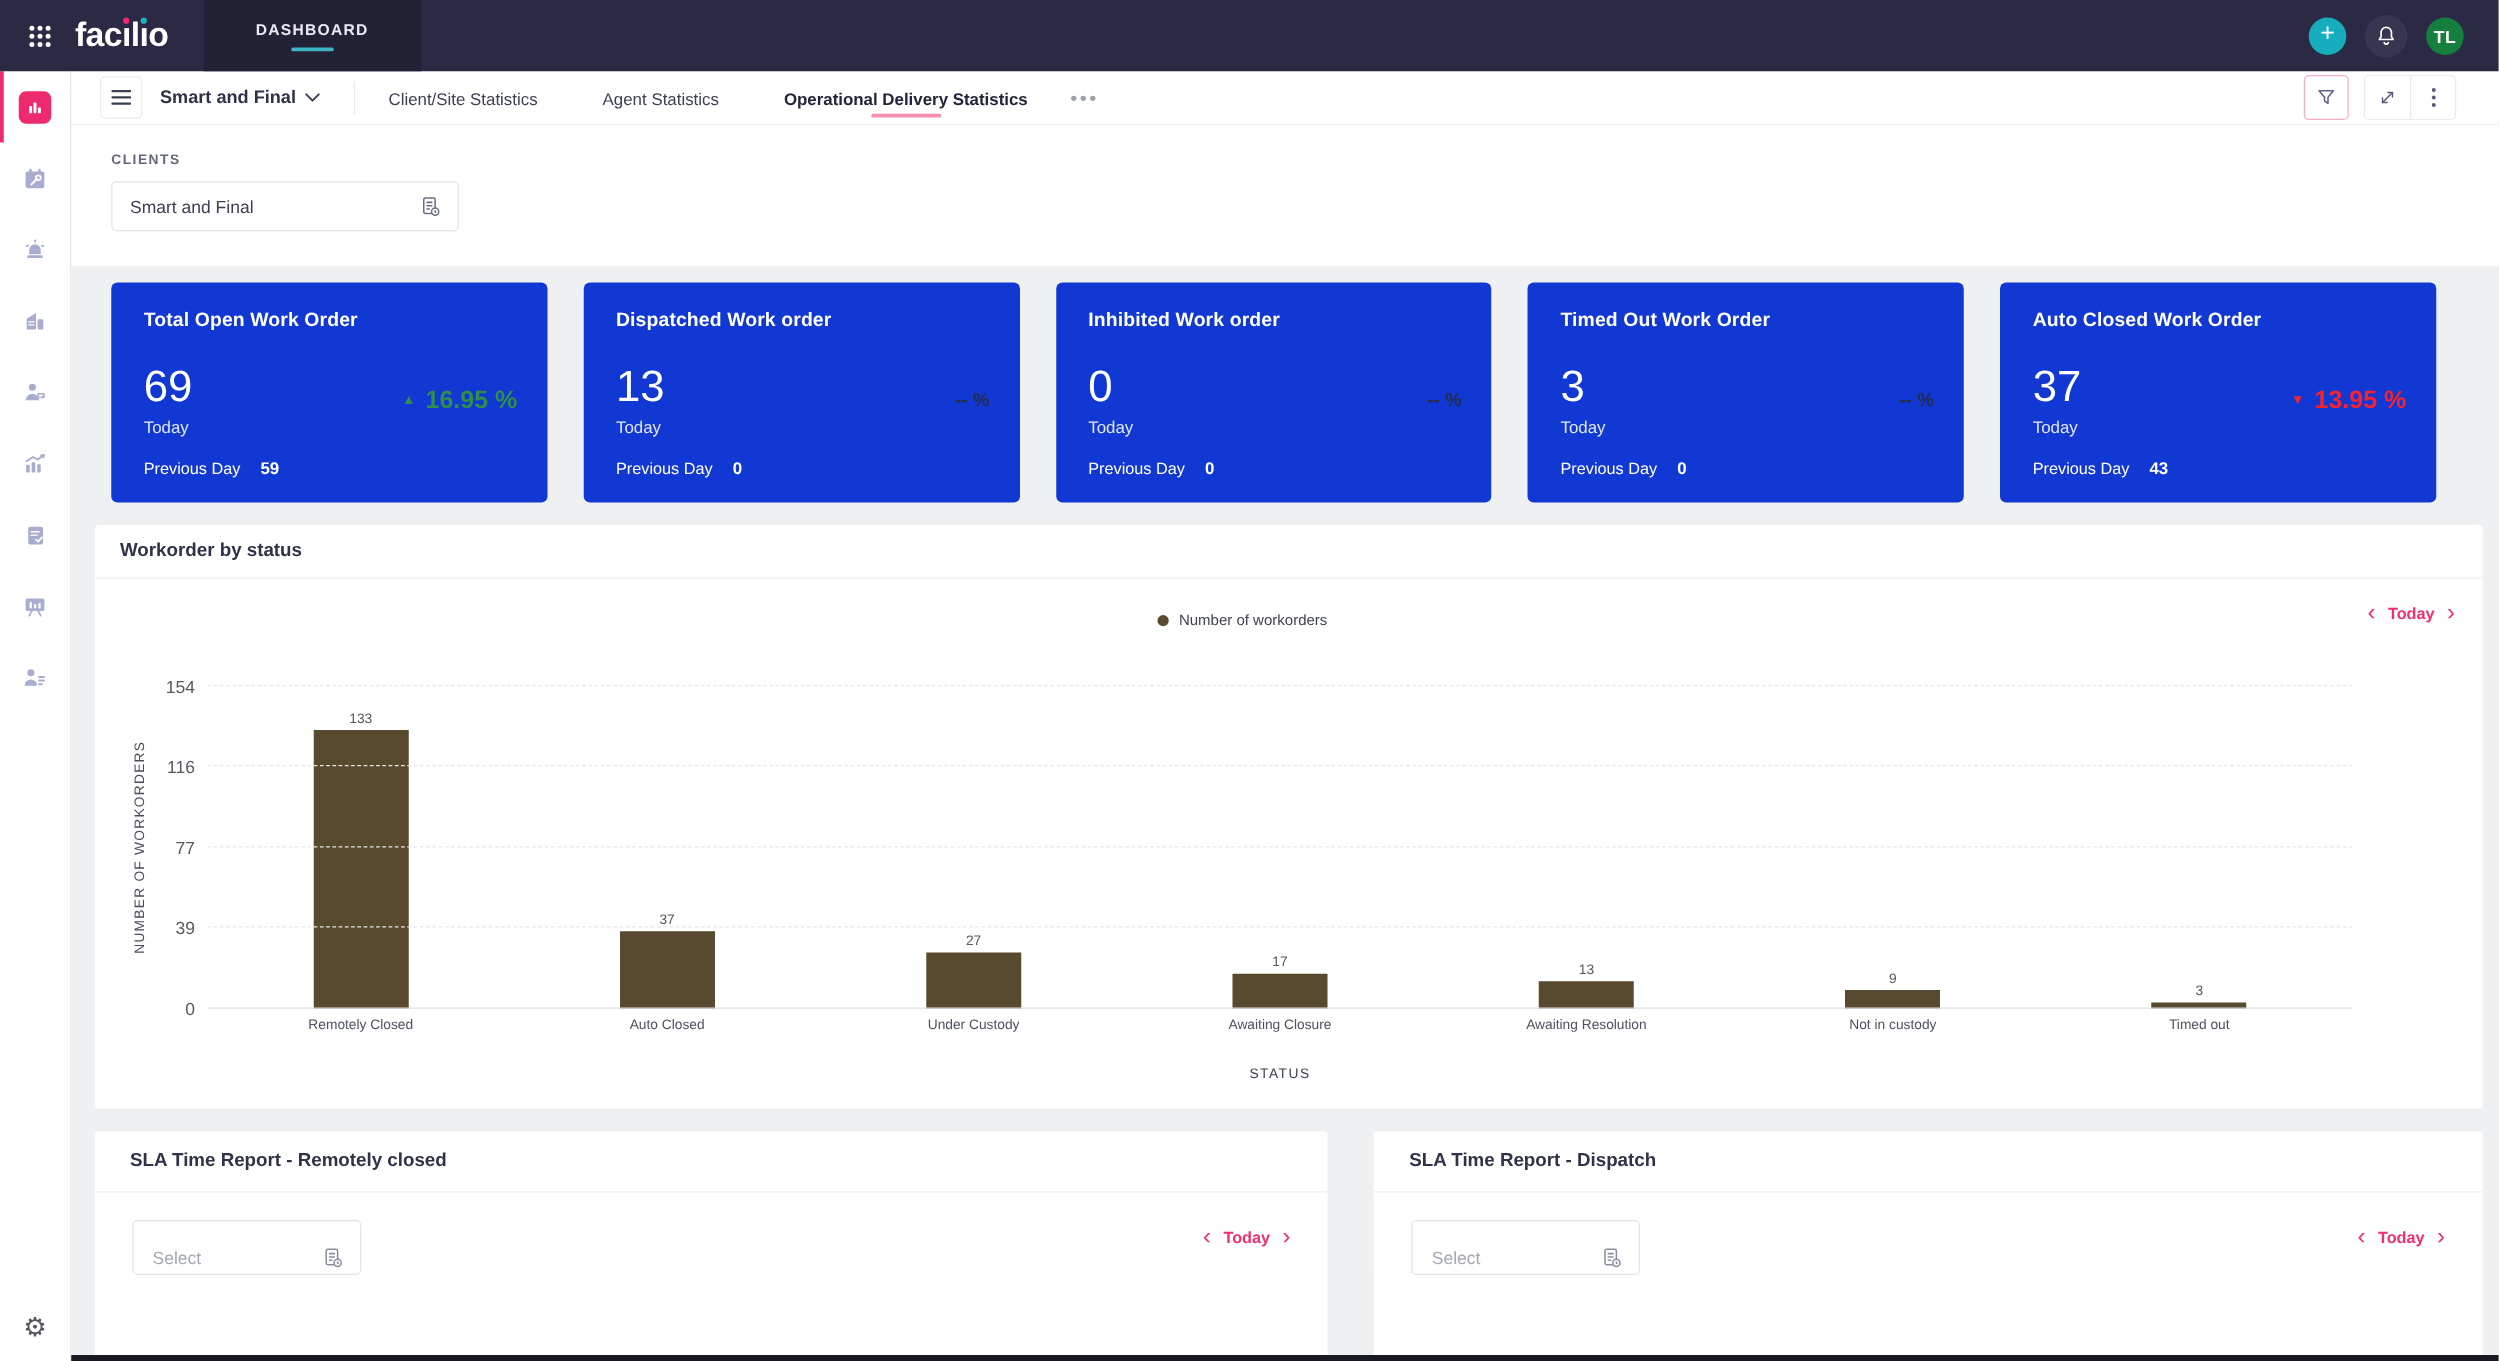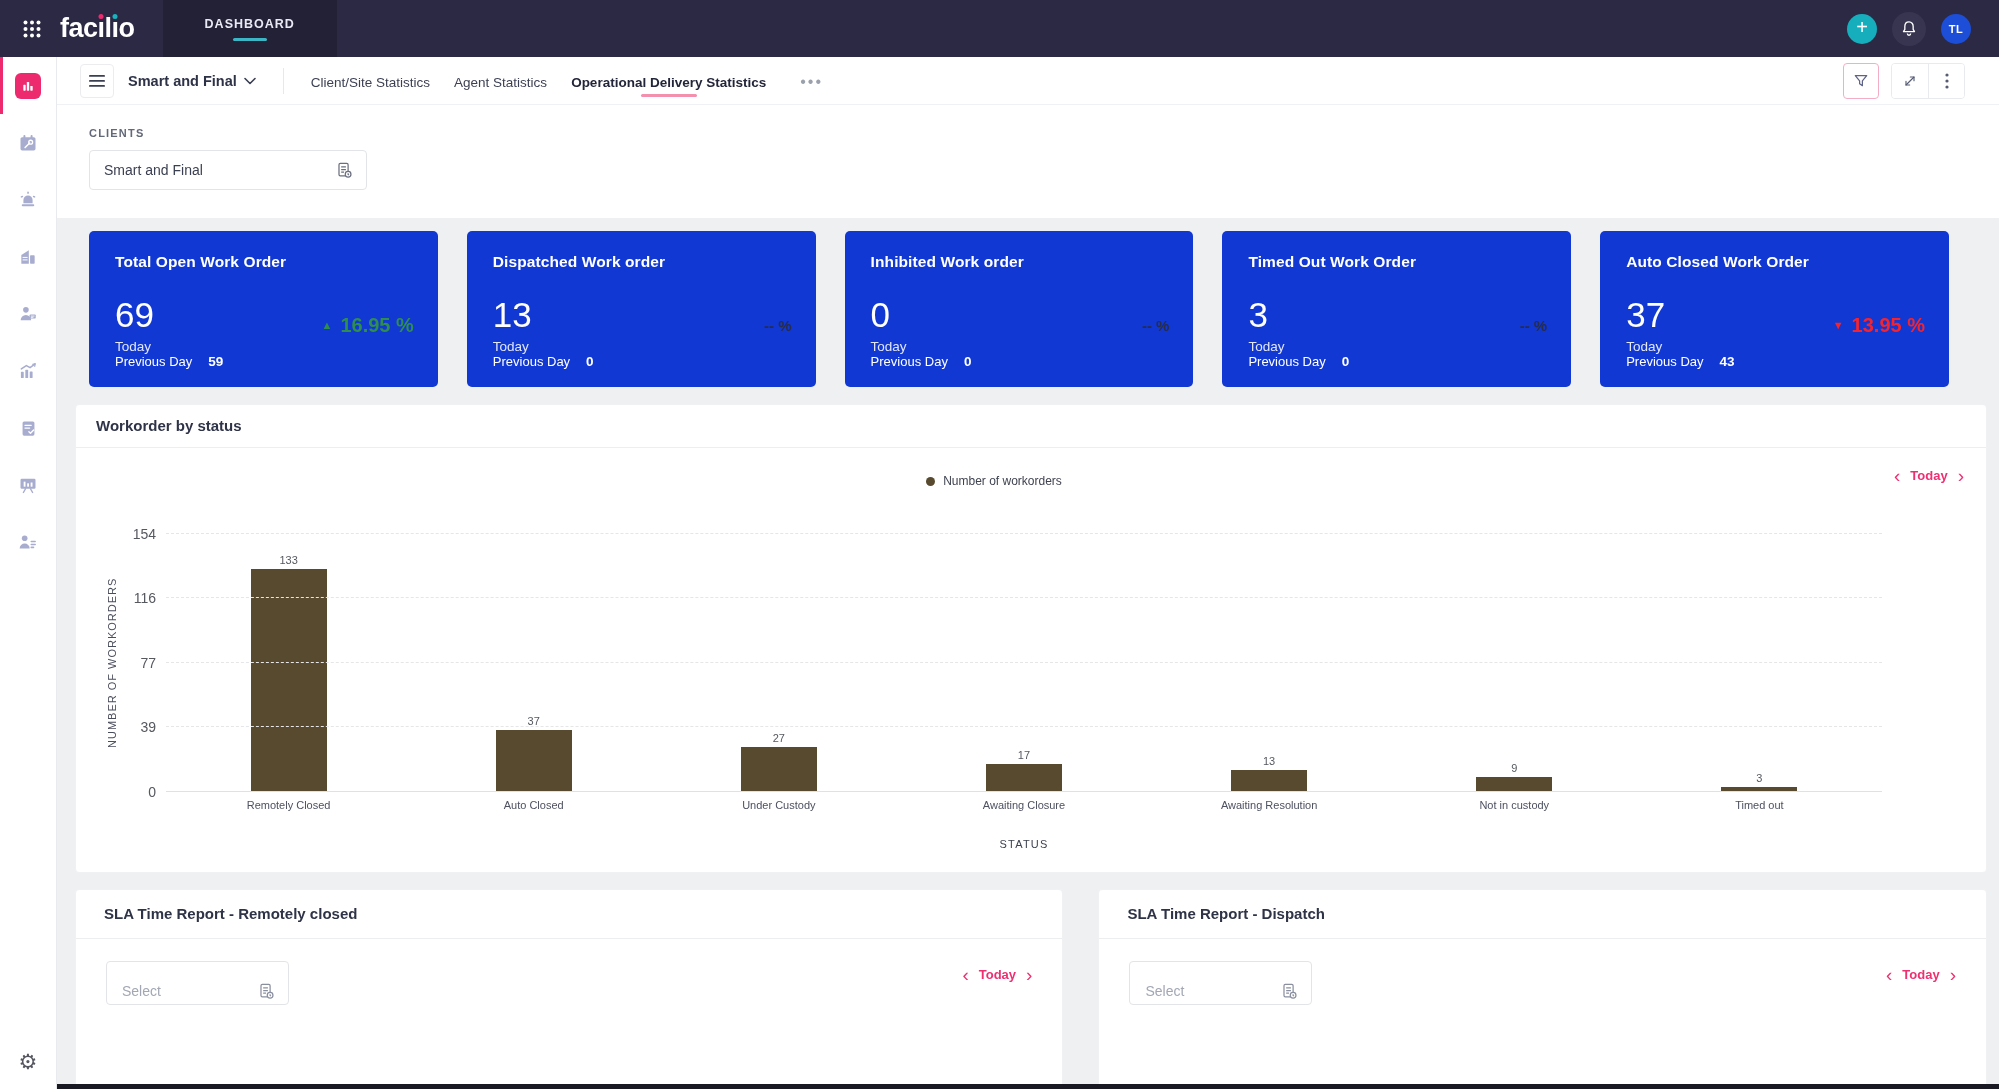--- a/index.html
+++ b/index.html
@@ -15,58 +15,58 @@
   .logo .tittle { position:absolute; width:5px; height:5px; border-radius:50%; top:1px; left:50%; transform:translateX(-50%); }
   .logo .tittle.pink { background:#ee2a6e; }
   .logo .tittle.teal { background:#1ab4be; }
   .topbar-tab { height:100%; background:#232135; color:#e9eaf3; font-size:12.5px; letter-spacing:1px; font-weight:bold;
     display:flex; flex-direction:column; justify-content:center; align-items:center; padding:0 42px; position:relative; cursor:pointer; }
   .topbar-tab::after { content:""; width:34px; height:3px; background:#3cb5c4; border-radius:2px; margin-top:7px; }
   .topbar-right { margin-left:auto; display:flex; align-items:center; gap:15px; padding-right:28px; }
   .circle-btn { width:30px; height:30px; border-radius:50%; display:flex; align-items:center; justify-content:center; cursor:pointer; }
   .plus-btn { background:#16aebc; color:#fff; font-size:20px; font-weight:400; padding-bottom:2px; }
   .bell-wrap { width:34px; height:34px; border-radius:50%; background:rgba(255,255,255,0.06); display:flex; align-items:center; justify-content:center; cursor:pointer; }
-  .avatar { background:#1d4ed8; color:#fff; font-size:11px; font-weight:bold; letter-spacing:0.5px; }
+  .avatar { background:#15803d; color:#fff; font-size:14px; font-weight:bold; letter-spacing:0.5px; }
 
   
   .app { display:flex; height:1032px; }
   .sidebar { width:57px; background:#fff; border-right:1px solid #e9eaee; display:flex; flex-direction:column; align-items:center; padding-top:16px; gap:31px; position:relative; }
   .active-strip { position:absolute; left:0; top:0; width:3px; height:57px; background:#ee2a6e; }
   .side-icon { width:26px; height:26px; display:flex; align-items:center; justify-content:center; color:#a8adcf; cursor:pointer; flex:none; }
   .side-icon.active { background:#ee2a6e; border-radius:6px; color:#fff; }
   .side-icon.settings { margin-top:auto; margin-bottom:14px; color:#55565f; font-size:21px; }
 
   .main { flex:1; display:flex; flex-direction:column; overflow:hidden; }
 
   
   .subnav { height:50px; background:#fff; display:flex; align-items:center; padding:0 34px 0 23px; border-bottom:1px solid #f0f1f4; }
   .hamburger-btn { width:34px; height:34px; border:1px solid #ececef; border-radius:4px; display:flex; align-items:center; justify-content:center; cursor:pointer; color:#3a3f52; }
   .dash-switcher { display:flex; align-items:center; gap:7px; margin-left:14px; cursor:pointer; }
   .dash-switcher .label { font-size:14.5px; font-weight:bold; color:#2e3247; }
   .vdiv { width:1px; height:26px; background:#e7e8ec; margin:0 27px; }
-  .tabs { display:flex; align-items:center; gap:24px; }
+  .tabs { display:flex; align-items:center; gap:52px; }
   .tab { font-size:13.5px; color:#3d4154; cursor:pointer; position:relative; padding:15px 0 12px; }
   .tab.active { font-weight:bold; color:#23263a; }
   .tab.active::after { content:""; position:absolute; left:50%; transform:translateX(-50%); bottom:5px; width:56px; height:3px; border-radius:2px; background:#f290ae; }
   .more-dots { margin-left:34px; color:#9aa0ac; font-size:16px; letter-spacing:2px; cursor:pointer; padding-top:3px; }
   .subnav-right { margin-left:auto; display:flex; align-items:center; gap:12px; }
   .filter-btn { width:36px; height:36px; border:1px solid #f3aec6; border-radius:4px; background:#fff; display:flex; align-items:center; justify-content:center; cursor:pointer; color:#5e6287; }
   .btn-group { display:flex; border:1px solid #e9eaee; border-radius:4px; overflow:hidden; }
   .btn-group .gbtn { width:36px; height:34px; background:#fff; display:flex; align-items:center; justify-content:center; cursor:pointer; color:#565b73; }
   .btn-group .gbtn + .gbtn { border-left:1px solid #e9eaee; }
 
   
   .filter-panel { background:#fff; padding:22px 32px 28px; }
   .clients-label { font-size:11px; font-weight:bold; letter-spacing:1.2px; color:#636879; margin-bottom:11px; }
   .clients-select { width:278px; height:40px; border:1px solid #e3e4e8; border-radius:4px; background:#fff; display:flex; align-items:center; justify-content:space-between; padding:0 12px 0 14px; cursor:pointer; }
   .clients-select .val { font-size:14px; color:#3a3f51; }
 
   
   .kpi-row { display:grid; grid-template-columns:repeat(5,1fr); gap:29px; padding:13px 50px 0 32px; }
-  .kpi-card { background:#1138d2; border-radius:5px; height:156px; color:#fff; padding:22px 24px 20px 26px; display:flex; flex-direction:column; }
+  .kpi-card { background:#1138d2; border-radius:5px; height:176px; color:#fff; padding:22px 24px 20px 26px; display:flex; flex-direction:column; }
   .kpi-title { font-size:15.5px; font-weight:bold; letter-spacing:0.1px; }
   .kpi-mid { display:flex; justify-content:space-between; align-items:center; margin-top:26px; }
   .kpi-value { font-size:35px; font-weight:500; line-height:1; }
   .kpi-period { font-size:13.5px; color:rgba(255,255,255,0.88); margin-top:7px; }
   .kpi-change { display:flex; align-items:center; gap:8px; font-weight:bold; }
   .kpi-change .kpi-arrow { font-size:11px; line-height:1; }
   .kpi-change .kpi-change-text { font-size:20px; }
   .kpi-change.up { color:#2f8d4d; }
   .kpi-change.down { color:#f5232d; }
   .kpi-change.none { color:#272c4a; }

